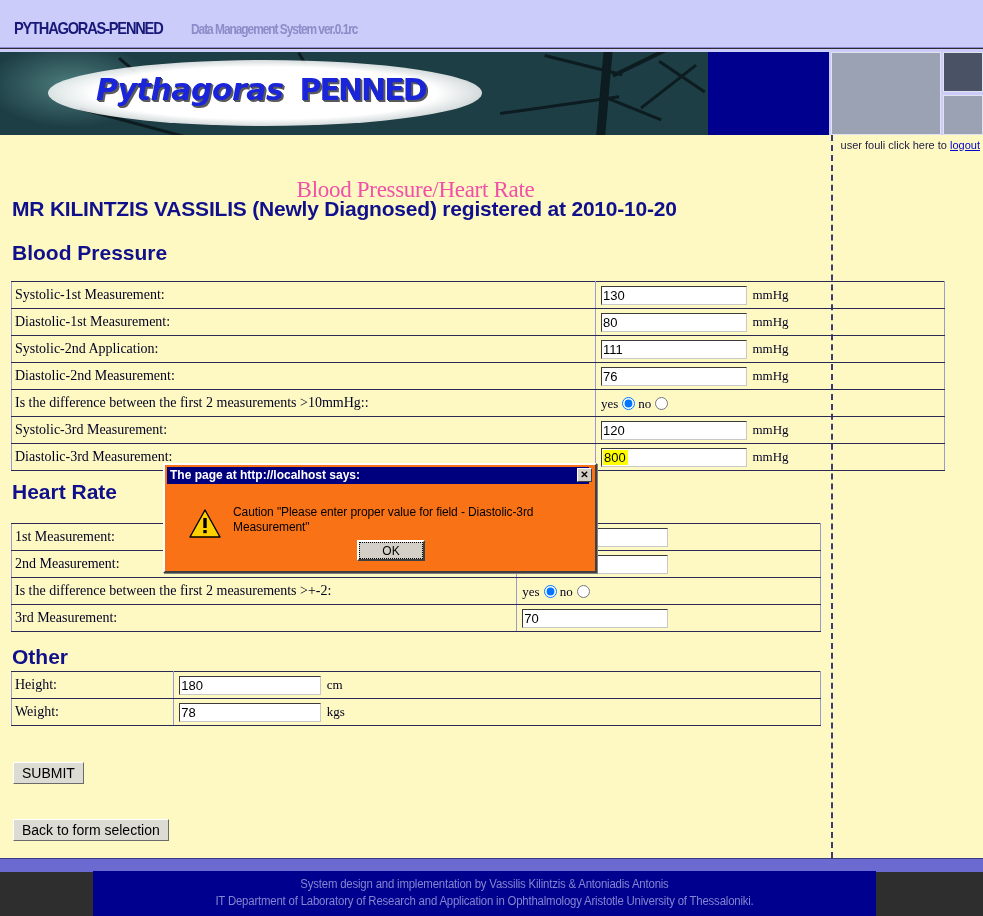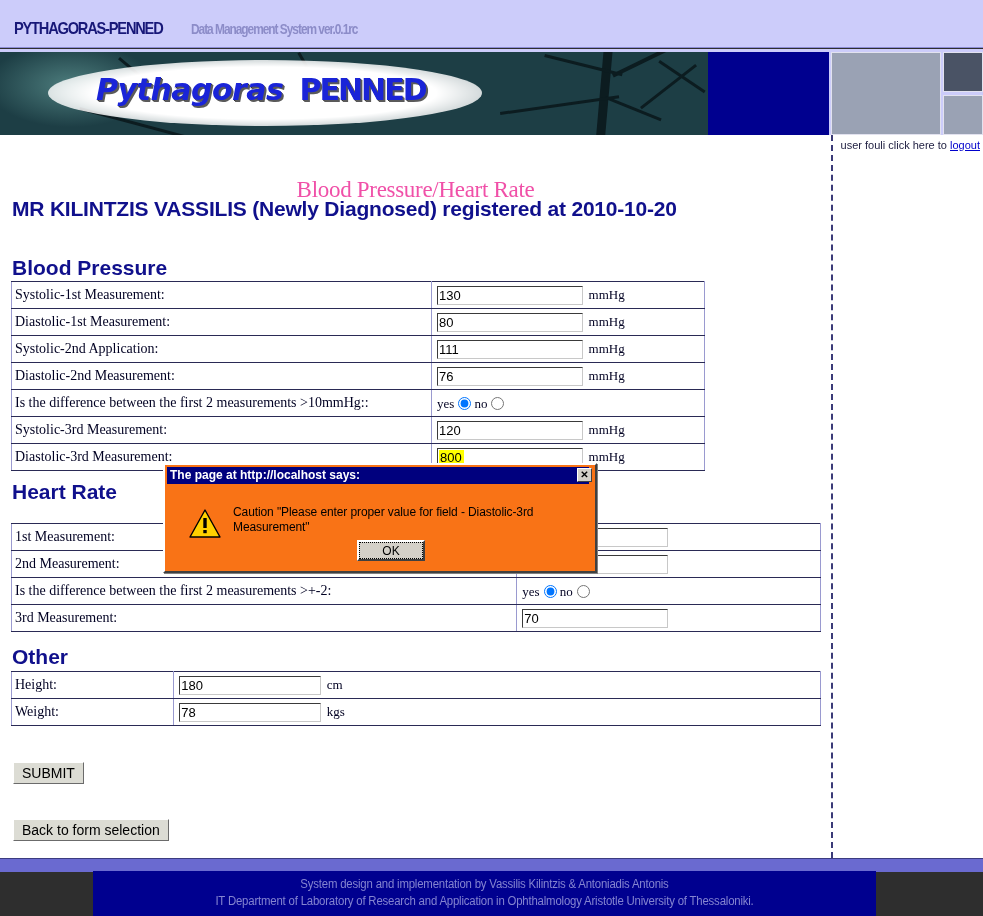--- a/index.html
+++ b/index.html
@@ -132,21 +132,21 @@
     width: 40px; height: 40px;
     background: #9aa2b4;
     border: 1px solid #e2e2ef;
     box-sizing: border-box;
   }
 
   
   .content {
     position: absolute; left: 0; top: 135px;
     width: 983px; height: 723px;
-    background: #ffffff;
+    background: #fef9c3;
   }
   .vdivider {
     position: absolute; left: 831px; top: 0px;
     width: 0; height: 723px;
     border-left: 2px dashed #3b3b78;
   }
   .logout-line {
     position: absolute; right: 3px; top: 4px;
     font-size: 11px;
     color: #222244;
@@ -177,34 +177,34 @@
     letter-spacing: -0.2px;
     white-space: nowrap;
   }
   .section-h {
     position: absolute; left: 12px;
     font-family: "Liberation Sans", sans-serif;
     font-weight: bold;
     font-size: 21px;
     color: #10108c;
   }
-  #h-bp    { top: 121px; text-align: right; }
+  #h-bp    { top: 106px; text-align: right; }
   #h-hr    { top: 345px; }
   #h-other { top: 510px; }
 
   
   table.form {
     position: absolute;
     left: 11px;
     border-collapse: collapse;
     border: 0;
     background: transparent;
     font-family: "Liberation Serif", serif;
   }
-  #tbl-bp    { top: 146px; width: 694px; }
+  #tbl-bp    { top: 146px; width: 934px; }
   #tbl-hr    { top: 388px; width: 810px; }
   #tbl-other { top: 536px; width: 810px; }
 
   table.form td {
     border-top: 1px solid #2a2a55;
     border-bottom: 1px solid #2a2a55;
     border-left: 1px solid #9a9ad0;
     border-right: 1px solid #9a9ad0;
     padding: 2px 0 2px 3px;
     font-family: "Liberation Serif", serif;

